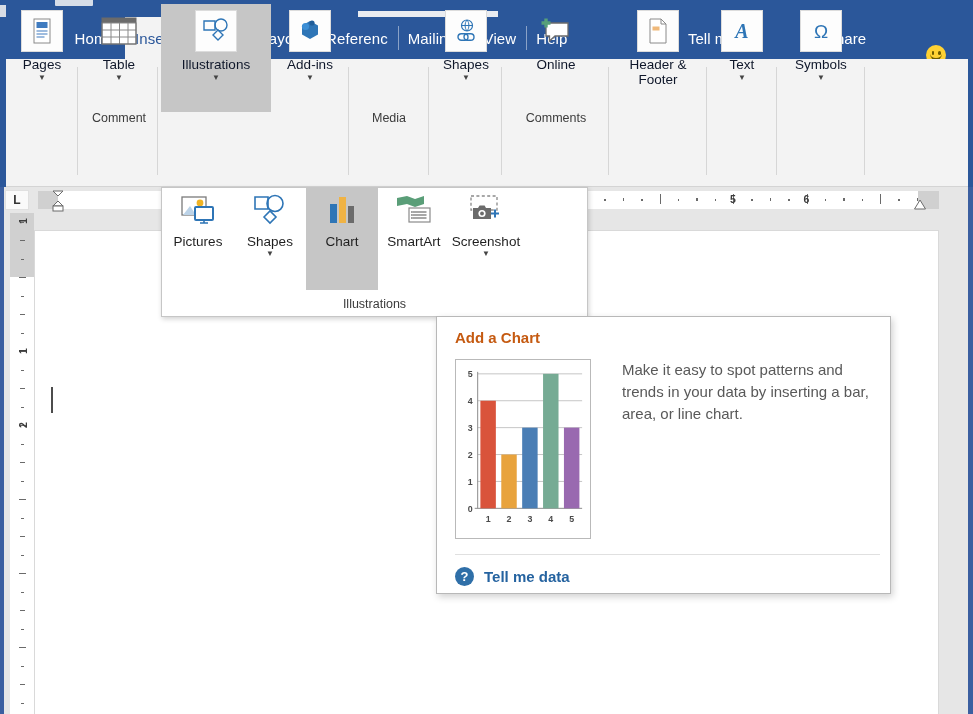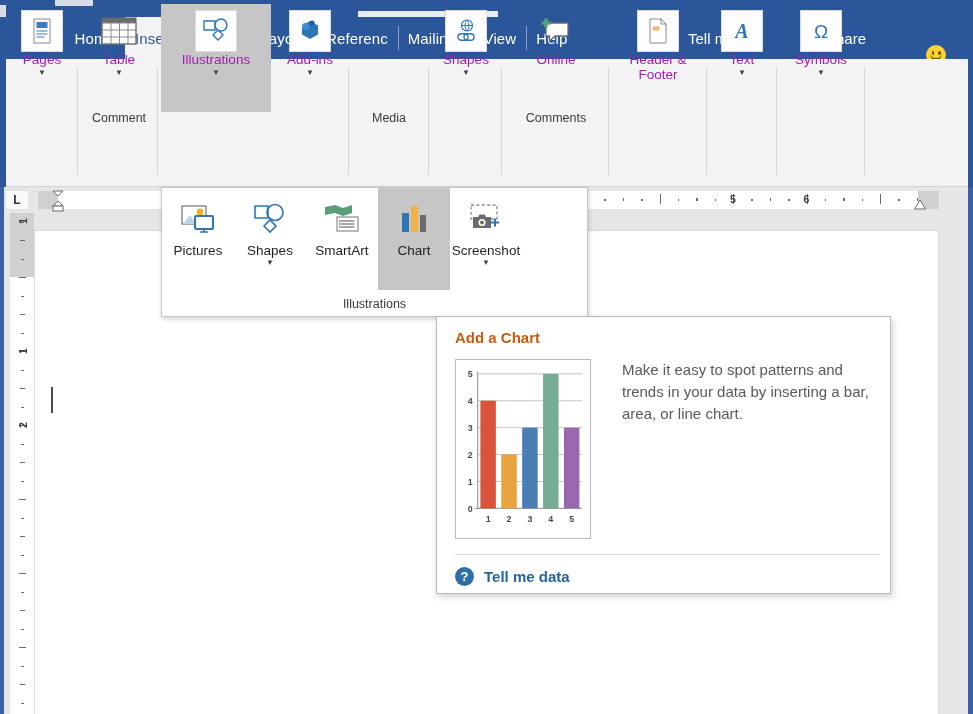--- a/index.html
+++ b/index.html
@@ -90,43 +90,43 @@
     display: flex; flex-direction: column; align-items: center;
   }
   .grp-btn.sel { background: #c6c6c6; }
   .gicon {
     width: 42px; height: 42px; margin-top: 6px;
     display: flex; align-items: center; justify-content: center;
     border: 1px solid #dcdcdc; background: #fdfdfd;
   }
   .gicon.nobox { border: none; background: transparent; }
   .glabel {
-    font-size: 13.5px; color: #a21caf; text-align: center; line-height: 15px;
-    width: 100%; padding: 0 2px;
+    font-size: 13.5px; color: #0f172a; text-align: center; line-height: 15px;
+    margin-top: 5px; width: 100%; padding: 0 2px;
   }
   .gcaret { font-size: 8px; color: #444; line-height: 9px; margin-top: 1px; }
   .gname {
     position: absolute; bottom: 3px; left: 0; width: 100%; text-align: center;
     font-size: 12.5px; color: #3b3b3b;
   }
   .collapse-arrow {
     position: absolute; right: 14px; bottom: 4px; font-size: 13px; color: #505050;
   }
 
   
   .dropdown {
     position: absolute; left: 161px; top: 187px; width: 427px; height: 130px;
     background: #ffffff; border: 1px solid #c6c6c6;
     box-shadow: 1px 2px 5px rgba(0,0,0,.18);
     z-index: 40;
   }
   .dd-items { position: absolute; left: 0; top: 0; height: 102px; display: flex; }
   .dd-item {
     width: 72px; height: 102px; display: flex; flex-direction: column;
-    align-items: center; padding-top: 11px;
+    align-items: center; padding-top: 2px;
   }
   .dd-item.sel { background: #c6c6c6; }
   .dd-icon { width: 40px; height: 40px; display: flex; align-items: center; justify-content: center; }
   .dd-label {
     font-size: 13.5px; color: #1f1f1f; text-align: center; line-height: 15px; margin-top: 4px;
   }
   .dd-caret { font-size: 8px; color: #444; line-height: 9px; }
   .dd-group-name {
     position: absolute; bottom: 5px; left: 0; width: 100%; text-align: center;
     font-size: 12.5px; color: #3b3b3b;
@@ -550,43 +550,43 @@
           <svg width="38" height="32" viewBox="0 0 38 32">
             <path d="M4 3h13v12H4z" fill="none" stroke="#2e75b6" stroke-width="1.6"></path>
             <circle cx="24" cy="9.5" r="8" fill="none" stroke="#2e75b6" stroke-width="1.6"></circle>
             <path d="M13 23l6-6 6 6-6 6z" fill="none" stroke="#2e75b6" stroke-width="1.6"></path>
           </svg>
         </span>
         <span class="dd-label">Shapes</span>
         <span class="dd-caret">▼</span>
       </div>
 
+      <div class="dd-item sel">
+        <span class="dd-icon">
+          <svg width="38" height="32" viewBox="0 0 38 32">
+            <rect x="7" y="10" width="7" height="19" fill="#2e75b6"></rect>
+            <rect x="16" y="3" width="7" height="26" fill="#f0b344"></rect>
+            <rect x="25" y="12" width="6" height="17" fill="#6b6b6b"></rect>
+          </svg>
+        </span>
+        <span class="dd-label">Chart</span>
+      </div>
+
       <div class="dd-item">
         <span class="dd-icon">
           <svg width="38" height="32" viewBox="0 0 38 32">
             <path d="M2 4l10-2 8 3 9-3v8l-9 3-8-3-10 2z" fill="#5a9e78"></path>
             <rect x="14" y="14" width="21" height="14" fill="#fff" stroke="#8a8a8a" stroke-width="1.2"></rect>
             <path d="M17.5 18h14M17.5 21h14M17.5 24h14" stroke="#8a8a8a" stroke-width="1.3"></path>
             <rect x="16" y="17.2" width="1.6" height="1.6" fill="#8a8a8a"></rect>
             <rect x="16" y="20.2" width="1.6" height="1.6" fill="#8a8a8a"></rect>
             <rect x="16" y="23.2" width="1.6" height="1.6" fill="#8a8a8a"></rect>
           </svg>
         </span>
         <span class="dd-label">SmartArt</span>
-      </div>
-
-      <div class="dd-item sel">
-        <span class="dd-icon">
-          <svg width="38" height="32" viewBox="0 0 38 32">
-            <rect x="7" y="10" width="7" height="19" fill="#2e75b6"></rect>
-            <rect x="16" y="3" width="7" height="26" fill="#f0b344"></rect>
-            <rect x="25" y="12" width="6" height="17" fill="#6b6b6b"></rect>
-          </svg>
-        </span>
-        <span class="dd-label">Chart</span>
       </div>
 
       <div class="dd-item">
         <span class="dd-icon">
           <svg width="38" height="32" viewBox="0 0 38 32">
             <rect x="4" y="2" width="26" height="14" fill="none" stroke="#8a8a8a" stroke-width="1.3" stroke-dasharray="3,2.4"></rect>
             <path d="M6 14h18v11H6z" fill="#6b6b6b"></path>
             <path d="M11 14l1.6-2.4h5L19 14z" fill="#6b6b6b"></path>
             <circle cx="15" cy="19.5" r="3.6" fill="#fff"></circle>
             <circle cx="15" cy="19.5" r="1.9" fill="#6b6b6b"></circle>

